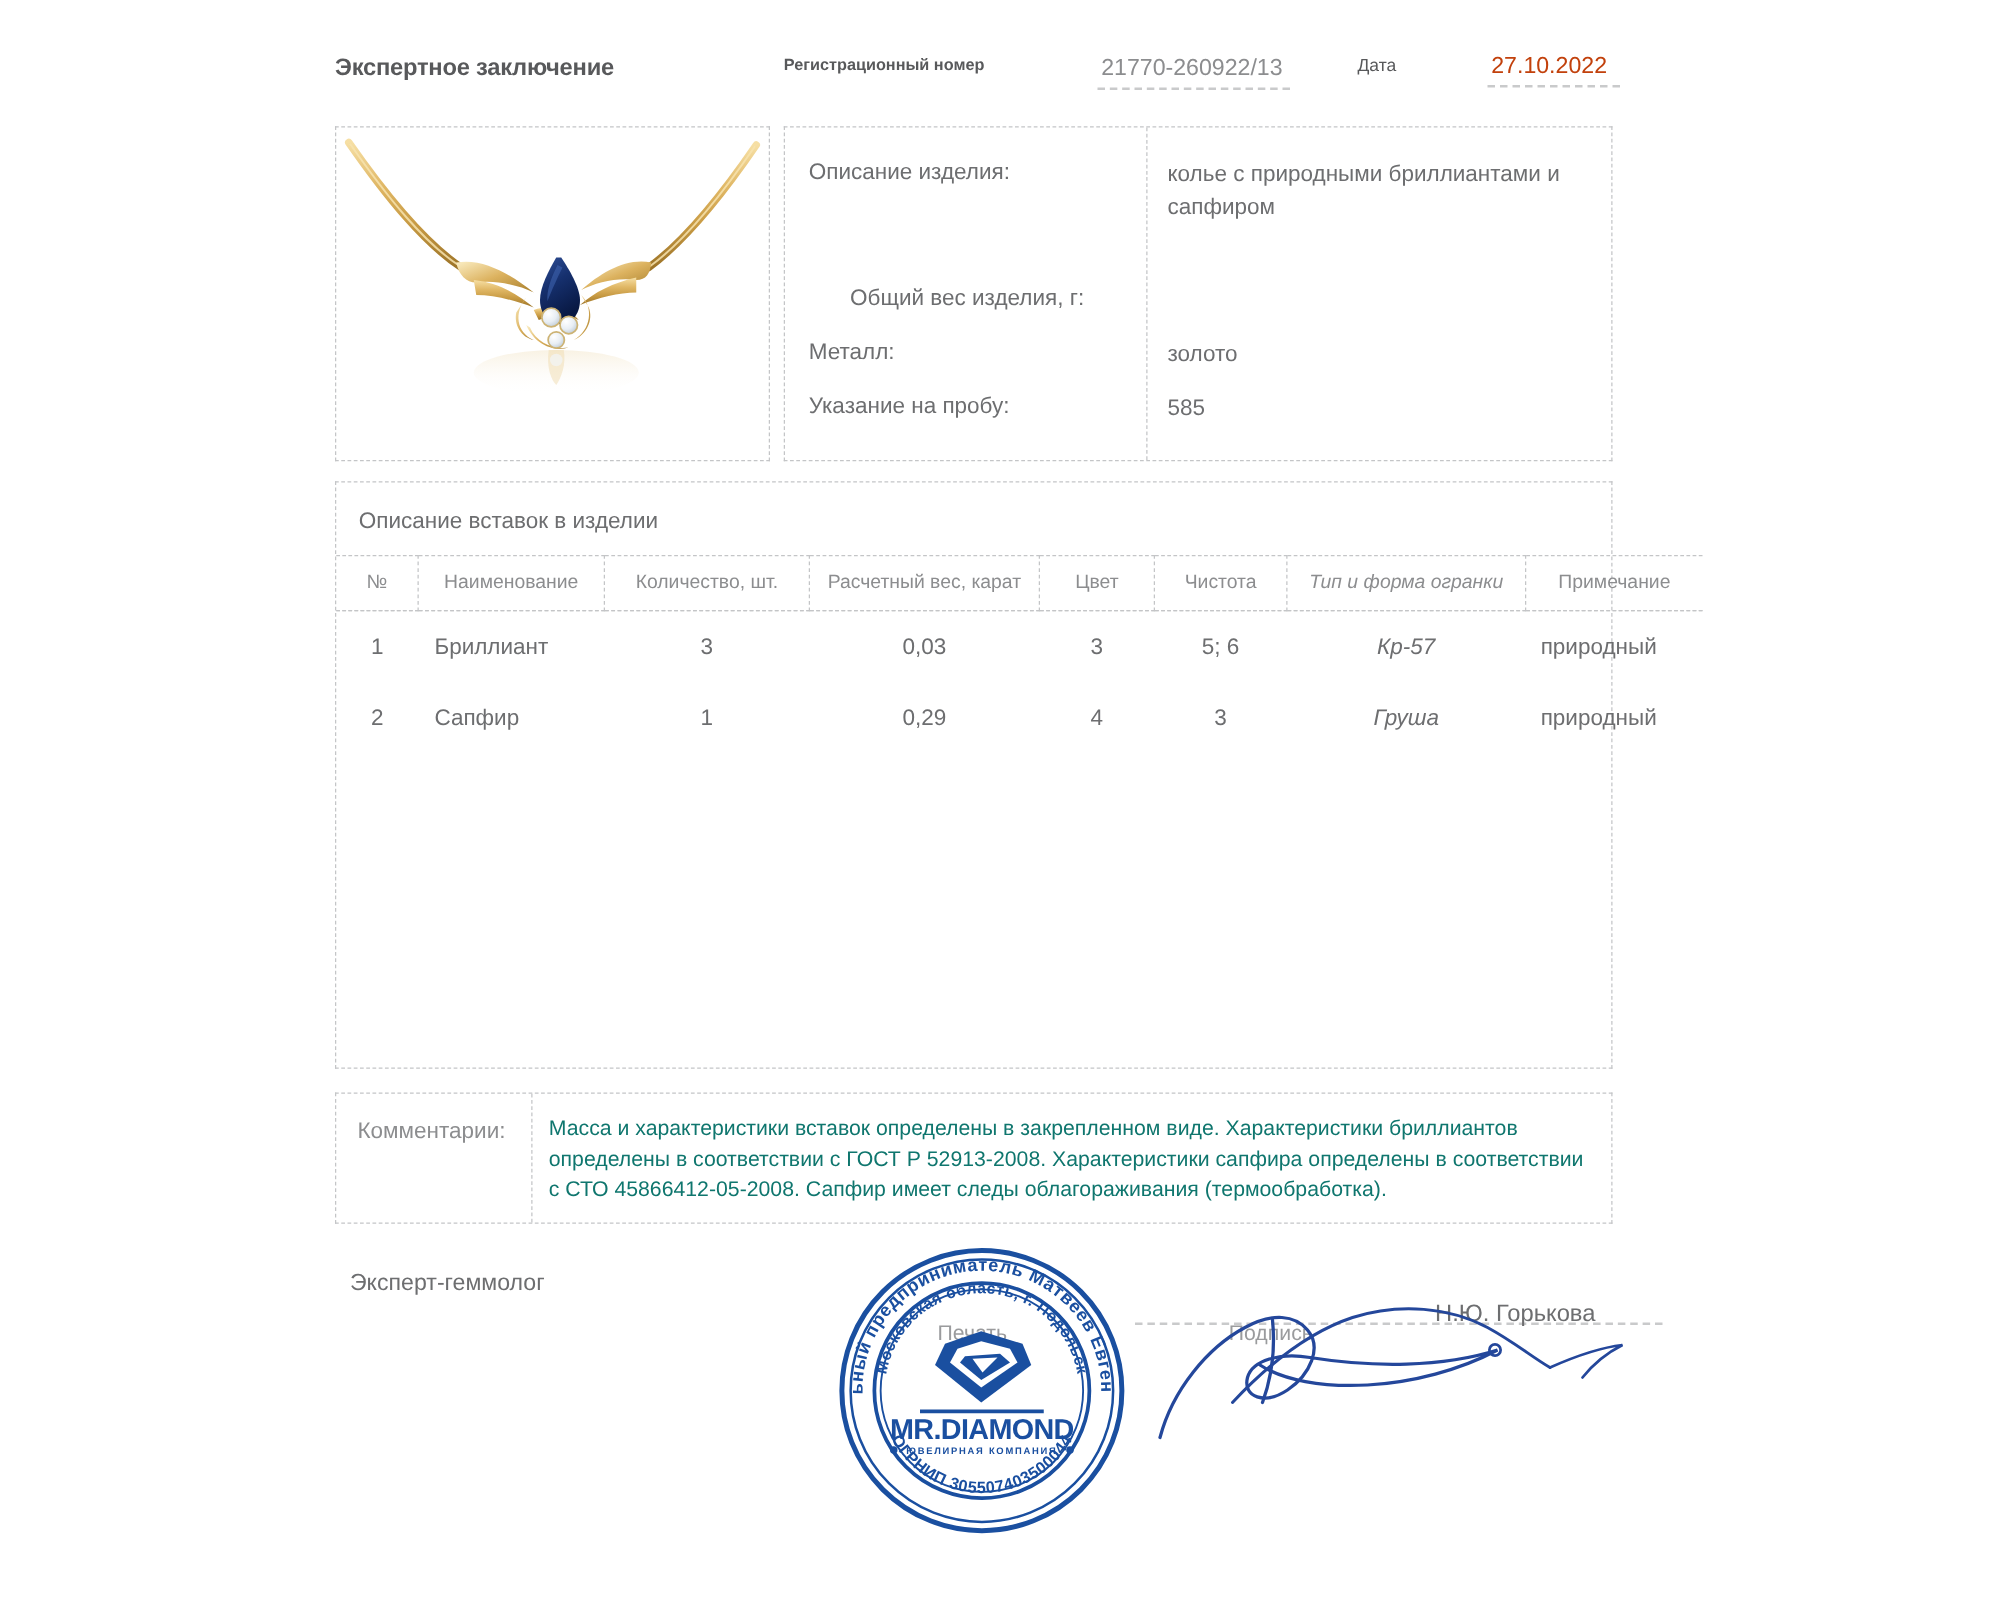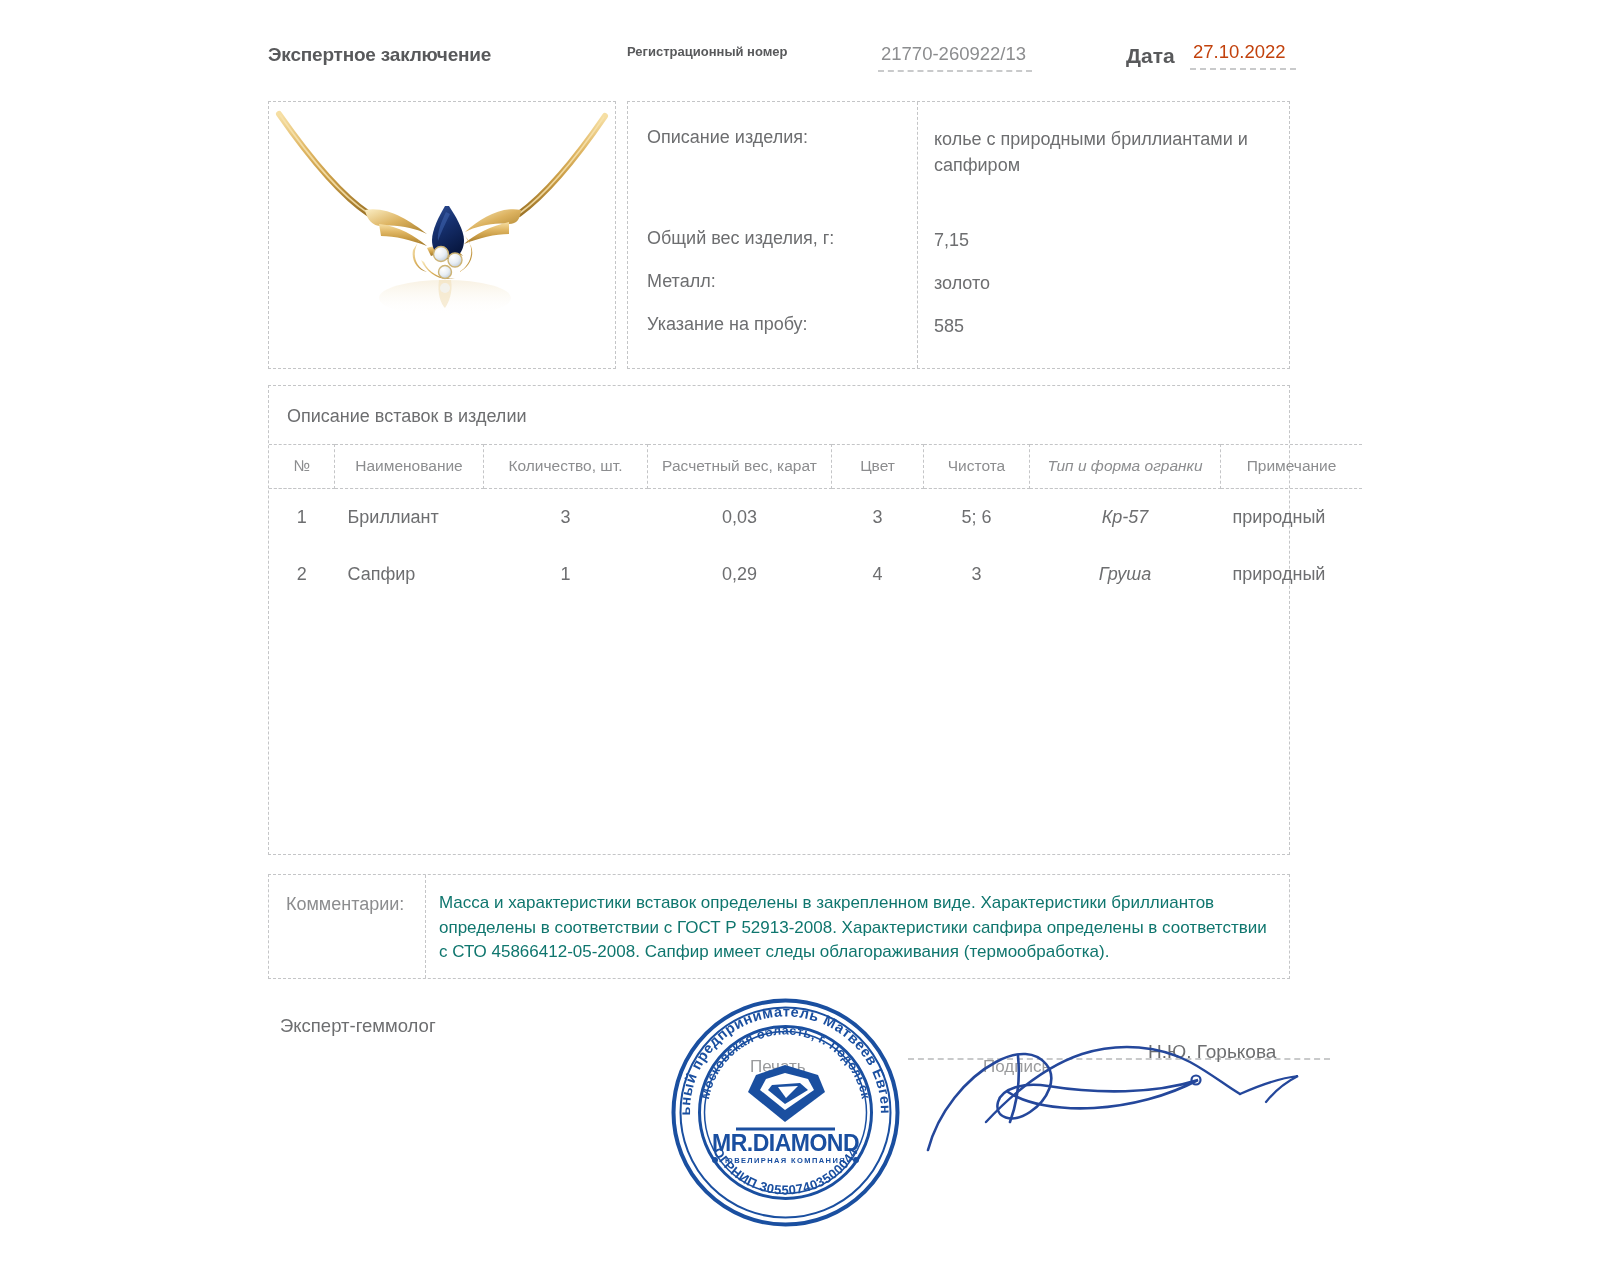--- a/index.html
+++ b/index.html
@@ -52,24 +52,24 @@
     left: 610px;
     top: 3px;
     font-size: 18.5px;
     color: #8c8d8f;
     padding: 0 3px 5px 3px;
     border-bottom: 2px dashed #c9cacb;
     min-width: 148px;
   }
   .hdr-date-label {
     position: absolute;
-    left: 858px;
+    left: 818px;
     top: 4px;
-    font-size: 21px;
-    font-weight: bold;
+    font-size: 14px;
+    font-weight: normal;
     color: #58595b;
   }
   .hdr-date-value {
     position: absolute;
     left: 922px;
     top: 1px;
     font-size: 18.5px;
     color: #c2410c;
     padding: 0 3px 5px 3px;
     border-bottom: 2px dashed #c9cacb;
@@ -114,21 +114,21 @@
   }
   .prop-value {
     position: absolute;
     left: 306px;
     font-size: 18px;
     color: #6d6e70;
     width: 355px;
     line-height: 1.42;
   }
   .p-desc   { top: 25px; }
-  .p-weight { top: 126px; }
+  .p-weight { top: 126px; margin-left: 33px; }
   .p-metal  { top: 169px; }
   .p-assay  { top: 212px; }
 
   
   .inserts-box {
     position: absolute;
     left: 268px;
     top: 385px;
     width: 1022px;
     height: 470px;
@@ -363,21 +363,20 @@
     </svg>
   </div>
 
   <div class="props-box">
     <div class="props-divider"></div>
 
     <div class="prop-label p-desc">Описание изделия:</div>
     <div class="prop-value p-desc">колье с природными бриллиантами и сапфиром</div>
 
     <div class="prop-label p-weight">Общий вес изделия, г:</div>
-    <div class="prop-value p-weight">7,15</div>
 
     <div class="prop-label p-metal">Металл:</div>
     <div class="prop-value p-metal">золото</div>
 
     <div class="prop-label p-assay">Указание на пробу:</div>
     <div class="prop-value p-assay">585</div>
   </div>
 
   <div class="inserts-box">
     <div class="inserts-title">Описание вставок в изделии</div>

